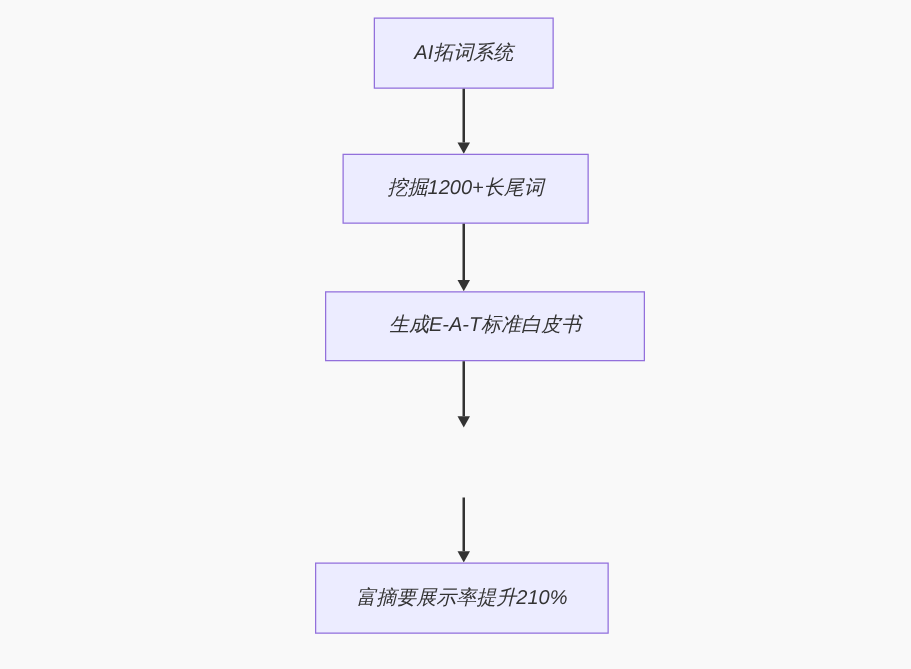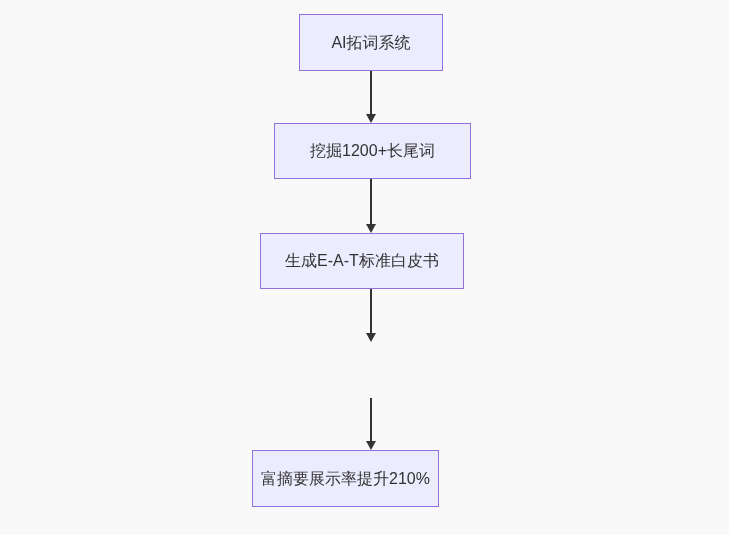--- a/index.html
+++ b/index.html
@@ -6,20 +6,21 @@
   html, body {
     width: 729px; height: 535px;
     background: #f9f9f9;
     font-family: "Liberation Sans", "DejaVu Sans", sans-serif;
     overflow: hidden;
   }
   .canvas {
     position: relative;
     width: 729px; height: 535px;
     background: #f9f9f9;
+    font-style: italic;
   }
   .node {
     position: absolute;
     background: #ececff;
     border: 1px solid #9370db;
     display: flex;
     align-items: center;
     justify-content: center;
   }
   .node-label {
@@ -65,32 +66,32 @@
 
   <div class="node" style="left:274px; top:123px; width:197px; height:56px;">
     <span class="node-label">挖掘1200+长尾词</span>
   </div>
 
   <div class="arrow" style="top:179px; height:54px;">
     <div class="arrow-line"></div>
     <div class="arrow-head"></div>
   </div>
 
-  <div class="node" style="left:260px; top:233px; width:204px; height:56px;">
+  <div class="node" style="left:260px; top:233px; width:256px; height:56px;">
     <span class="node-label">生成E-A-T标准白皮书</span>
   </div>
 
   <div class="arrow" style="top:289px; height:53px;">
     <div class="arrow-line"></div>
     <div class="arrow-head"></div>
   </div>
 
 
   <div class="arrow" style="top:398px; height:52px;">
     <div class="arrow-line"></div>
     <div class="arrow-head"></div>
   </div>
 
-  <div class="node" style="left:252px; top:450px; width:187px; height:57px;">
+  <div class="node" style="left:252px; top:450px; width:235px; height:57px;">
     <span class="node-label">富摘要展示率提升210%</span>
   </div>
 
 </div>
 
 </body></html>

